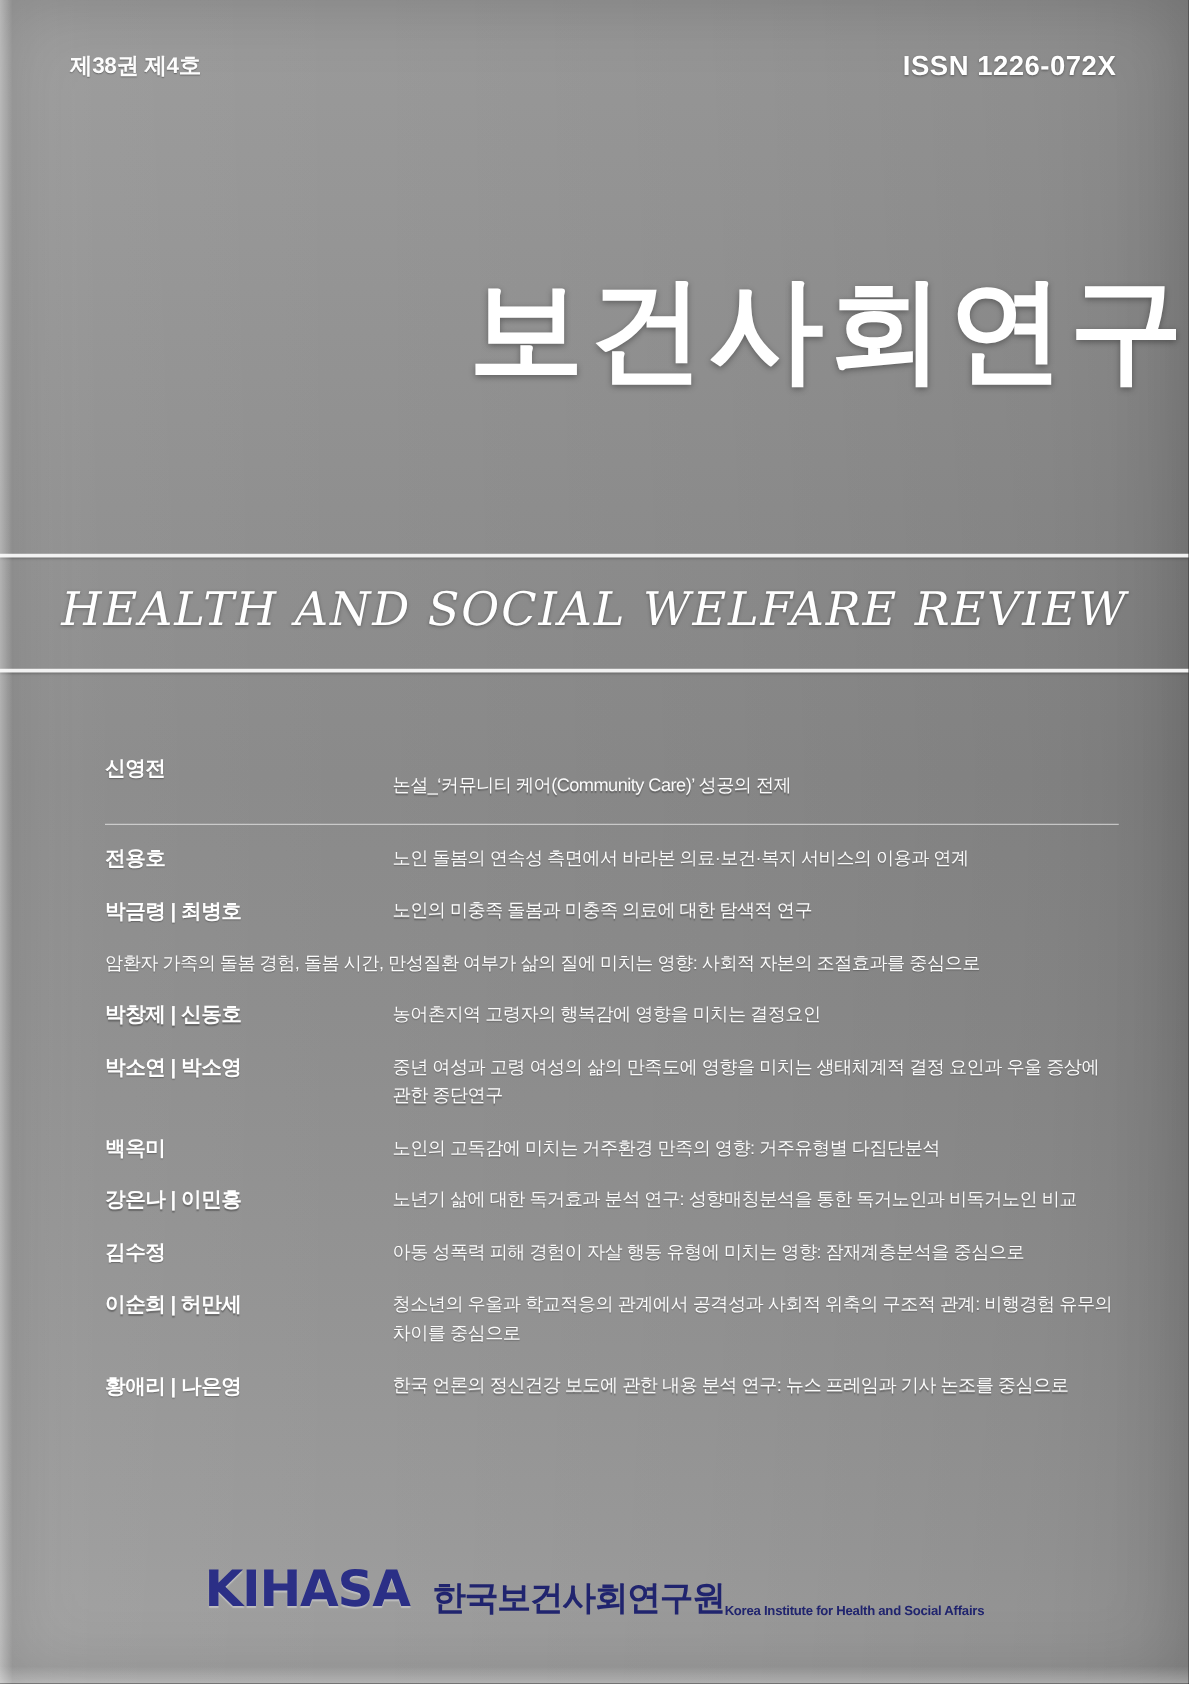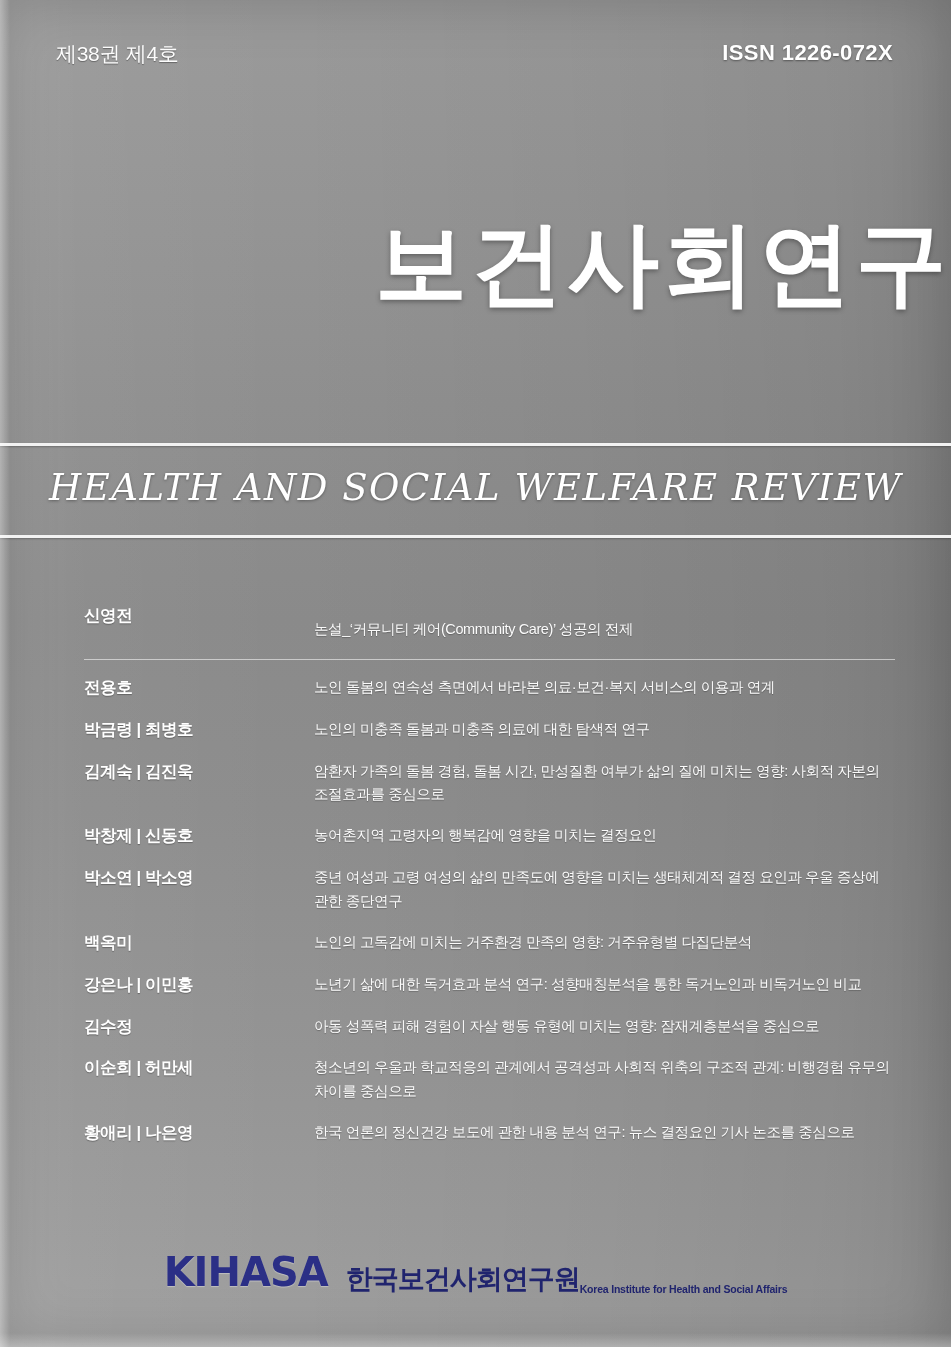--- a/index.html
+++ b/index.html
@@ -54,22 +54,22 @@
     width: 100%;
     height: 100%;
   }
 
   
   .vol {
     position: absolute;
     left: 56px;
     top: 40px;
     color: #fdfdfd;
-    font-size: 21px;
-    font-weight: 400;
+    font-size: 18px;
+    font-weight: 700;
     letter-spacing: -0.3px;
     text-shadow: 0 1px 1px rgba(0,0,0,0.35);
   }
   .issn {
     position: absolute;
     right: 58px;
     top: 40px;
     color: #ffffff;
     font-size: 22px;
     font-weight: 700;
@@ -244,21 +244,20 @@
         <div class="toc-authors">전용호</div>
         <div class="toc-title">노인 돌봄의 연속성 측면에서 바라본 의료·보건·복지 서비스의 이용과 연계</div>
       </div>
 
       <div class="toc-row">
         <div class="toc-authors">박금령 | 최병호</div>
         <div class="toc-title">노인의 미충족 돌봄과 미충족 의료에 대한 탐색적 연구</div>
       </div>
 
       <div class="toc-row">
-        <div class="toc-authors">김계숙 | 김진욱</div>
         <div class="toc-title">암환자 가족의 돌봄 경험, 돌봄 시간, 만성질환 여부가 삶의 질에 미치는 영향: 사회적 자본의 조절효과를 중심으로</div>
       </div>
 
       <div class="toc-row">
         <div class="toc-authors">박창제 | 신동호</div>
         <div class="toc-title">농어촌지역 고령자의 행복감에 영향을 미치는 결정요인</div>
       </div>
 
       <div class="toc-row">
         <div class="toc-authors">박소연 | 박소영</div>
@@ -280,21 +279,21 @@
         <div class="toc-title">아동 성폭력 피해 경험이 자살 행동 유형에 미치는 영향: 잠재계층분석을 중심으로</div>
       </div>
 
       <div class="toc-row">
         <div class="toc-authors">이순희 | 허만세</div>
         <div class="toc-title">청소년의 우울과 학교적응의 관계에서 공격성과 사회적 위축의 구조적 관계: 비행경험 유무의 차이를 중심으로</div>
       </div>
 
       <div class="toc-row">
         <div class="toc-authors">황애리 | 나은영</div>
-        <div class="toc-title">한국 언론의 정신건강 보도에 관한 내용 분석 연구: 뉴스 결정요인 기사 논조를 중심으로</div>
+        <div class="toc-title">한국 언론의 정신건강 보도에 관한 내용 분석 연구: 뉴스 프레임과 기사 논조를 중심으로</div>
       </div>
 
     </div>
 
     <div class="footer">
       <div class="logo-kihasa">KIHASA</div>
       <div class="logo-right">
         <div class="logo-ko">한국보건사회연구원</div>
         <div class="logo-en">Korea Institute for Health and Social Affairs</div>
       </div>

